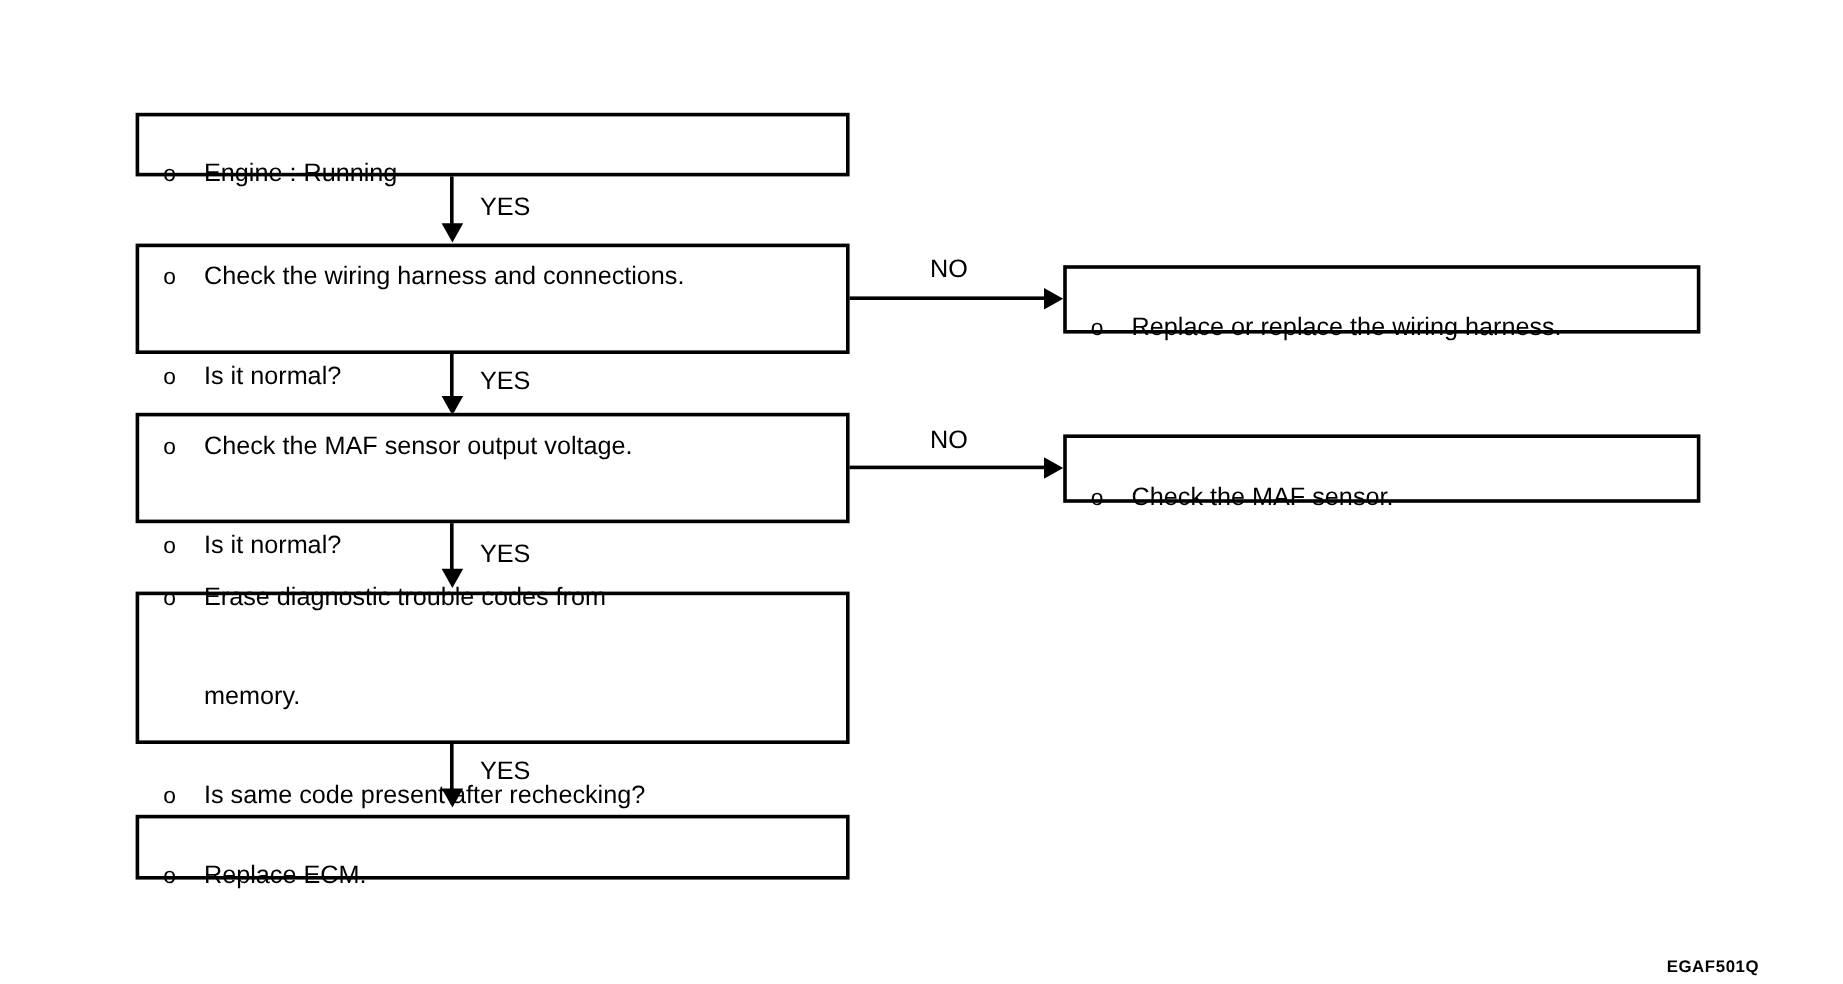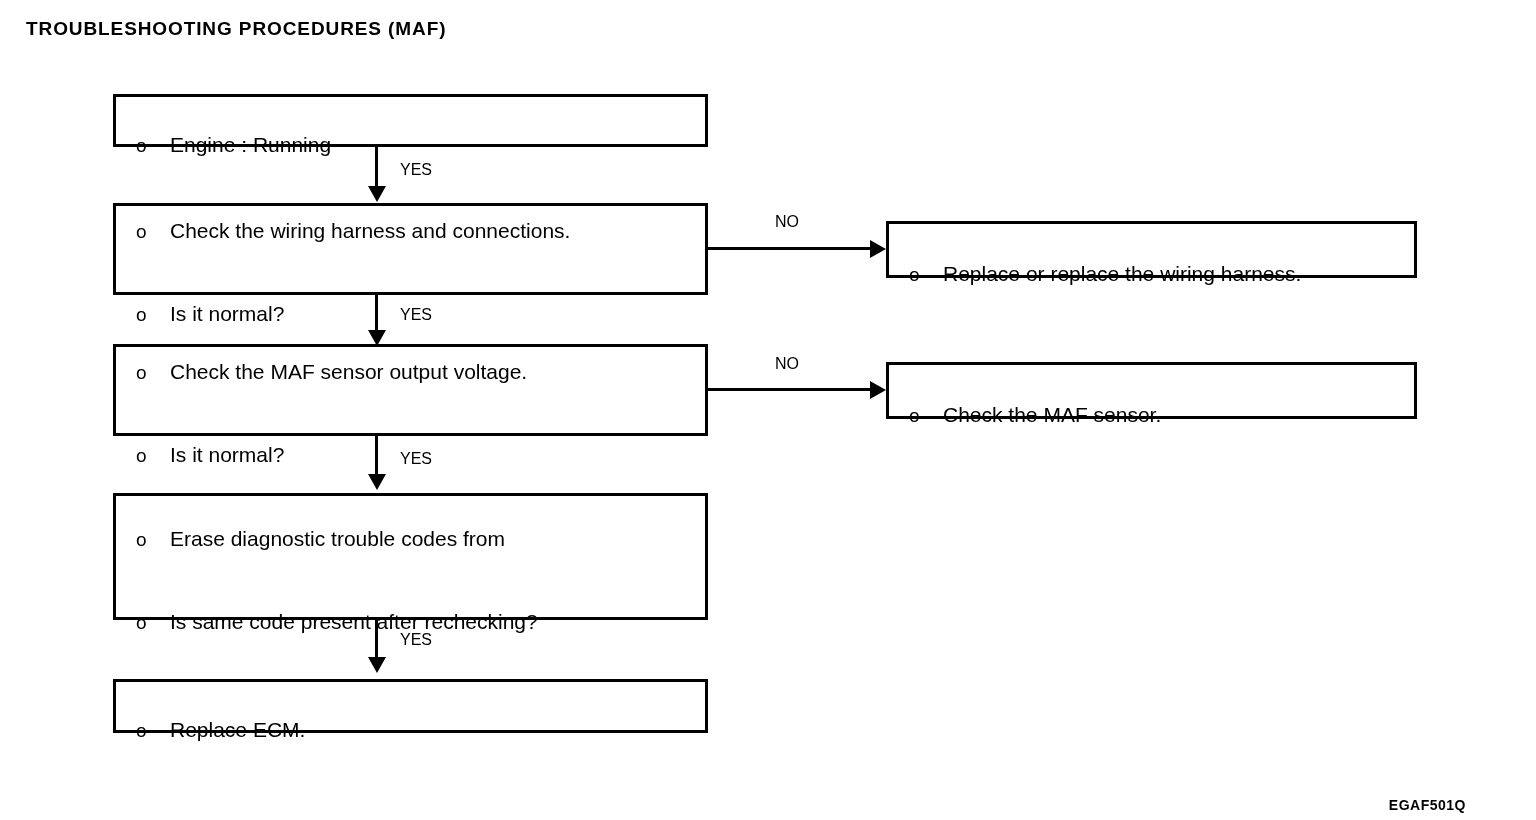--- a/index.html
+++ b/index.html
@@ -96,41 +96,40 @@
     position: absolute;
     width: 0;
     height: 0;
     border-top: 9px solid transparent;
     border-bottom: 9px solid transparent;
     border-left: 16px solid #000000;
   }
 
   .edge-label {
     position: absolute;
-    font-size: 16px;
+    font-size: 21px;
     white-space: nowrap;
   }
 
   .footer-code {
     position: absolute;
     right: 70px;
     top: 764px;
     font-size: 14px;
     font-weight: bold;
     letter-spacing: 0.5px;
     white-space: nowrap;
     margin-top: 33px;
   }
 </style>
 </head>
 <body>
 
 <div class="canvas">
 
-  <div class="title">TROUBLESHOOTING PROCEDURES  (MAF)</div>
 
   <div class="node" style="left:113px; top:94px; width:595px; height:53px;">
     <div class="node-lines">
       <div class="node-line">
         <span class="bullet">o</span>
         <span class="line-text">Engine : Running</span>
       </div>
     </div>
   </div>
 
@@ -197,20 +196,24 @@
   <div class="vline" style="left:375px; top:436px; height:42px;"></div>
   <div class="arrow-down" style="left:368px; top:474px;"></div>
   <div class="edge-label" style="left:400px; top:450px;">YES</div>
 
   <div class="node" style="left:113px; top:493px; width:595px; height:127px;">
     <div class="node-lines">
       <div class="node-line">
         <span class="bullet">o</span>
         <span class="line-text">Erase diagnostic trouble codes from</span>
       </div>
+      <div class="node-line cont">
+        <span class="bullet"></span>
+        <span class="line-text">memory.</span>
+      </div>
       <div class="node-line">
         <span class="bullet">o</span>
         <span class="line-text">Is same code present after rechecking?</span>
       </div>
     </div>
   </div>
 
   <div class="vline" style="left:375px; top:620px; height:42px;"></div>
   <div class="arrow-down" style="left:368px; top:657px;"></div>
   <div class="edge-label" style="left:400px; top:631px;">YES</div>

